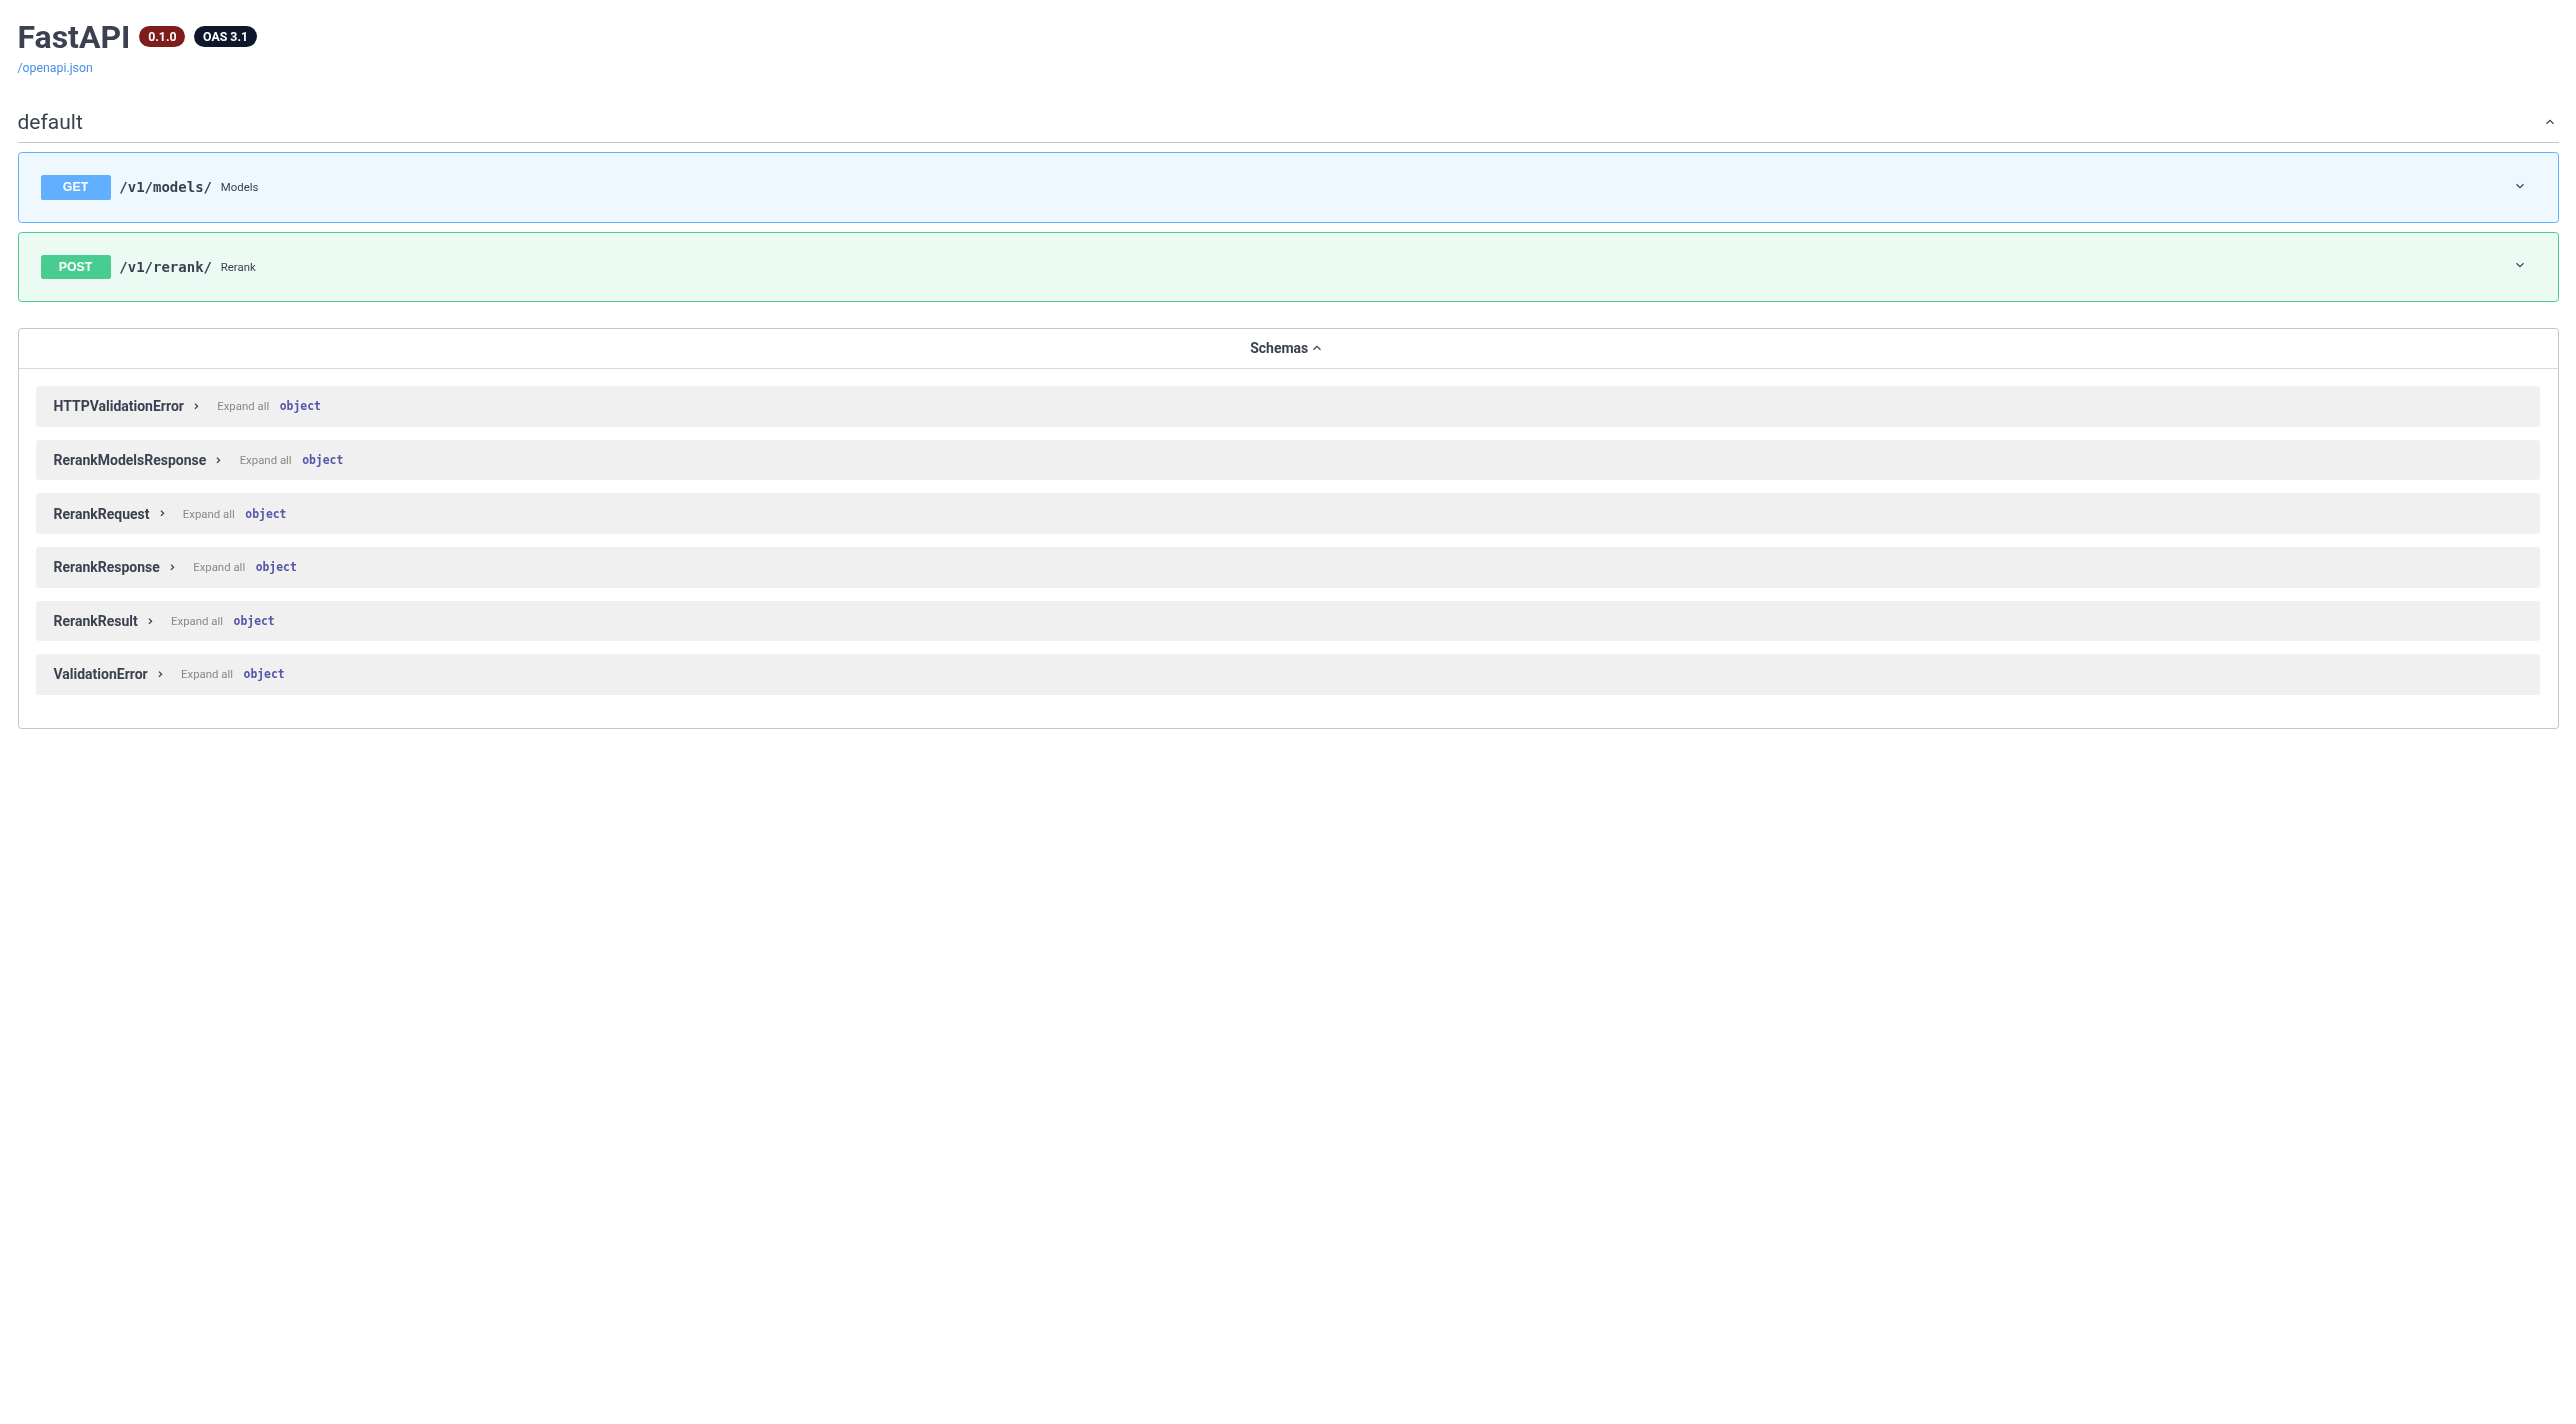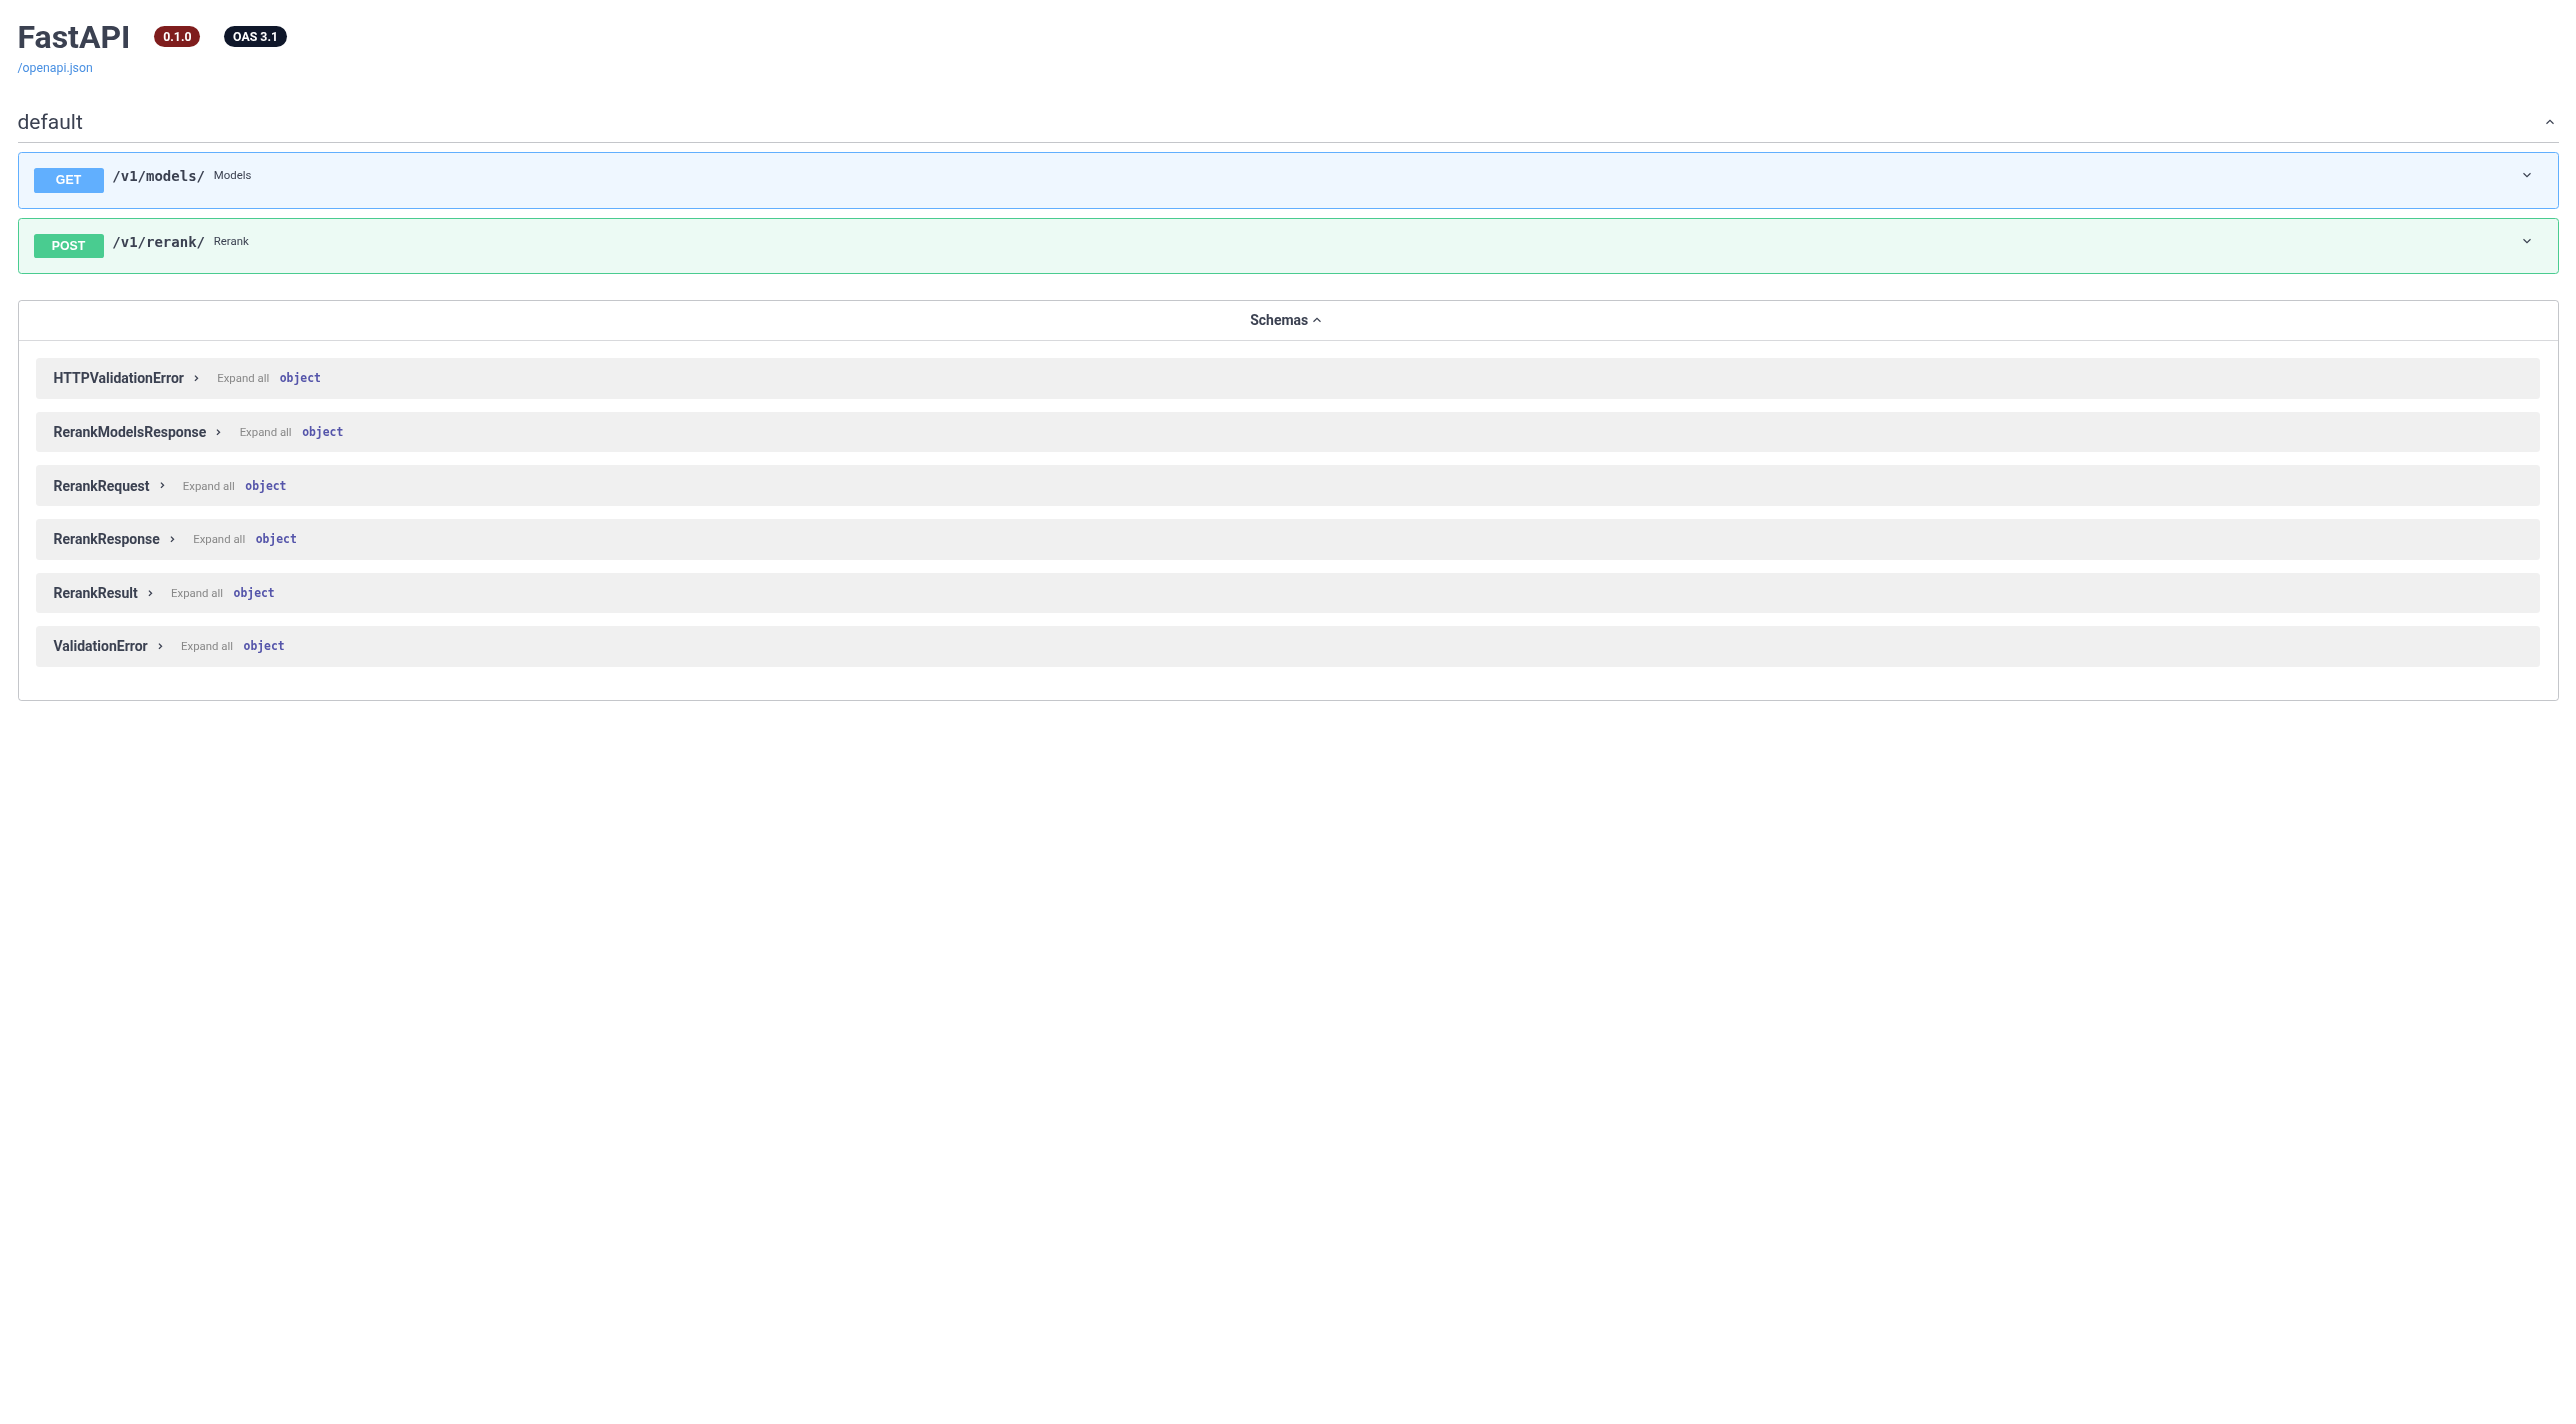--- a/index.html
+++ b/index.html
@@ -8,21 +8,21 @@
       background: #fff;
       color: #3b4151;
       padding: 17.5px;
     }
     .header {
       margin-bottom: 26px;
     }
     .title-row {
       display: flex;
       align-items: center;
-      gap: 24px;
+      gap: 9px;
     }
     .api-title {
       font-size: 32px;
       font-weight: 700;
       color: #3b4151;
     }
     .version-badge {
       background: #7f1d1d;
       color: #fff;
       font-size: 12.3px;
@@ -77,22 +77,22 @@
     .opblock-get {
       background: rgba(97,175,254,0.1);
       border-color: #61affe;
     }
     .opblock-post {
       background: rgba(73,204,144,0.1);
       border-color: #49cc90;
     }
     .opblock-summary {
       display: flex;
-      align-items: flex-start;
-      padding: 15px;
+      align-items: center;
+      padding: 22px;
       cursor: pointer;
       border-radius: 14px;
     }
     .method-badge {
       font-size: 12.3px;
       font-weight: 700;
       min-width: 70px;
       padding: 5.3px 0;
       text-align: center;
       border-radius: 2.6px;

